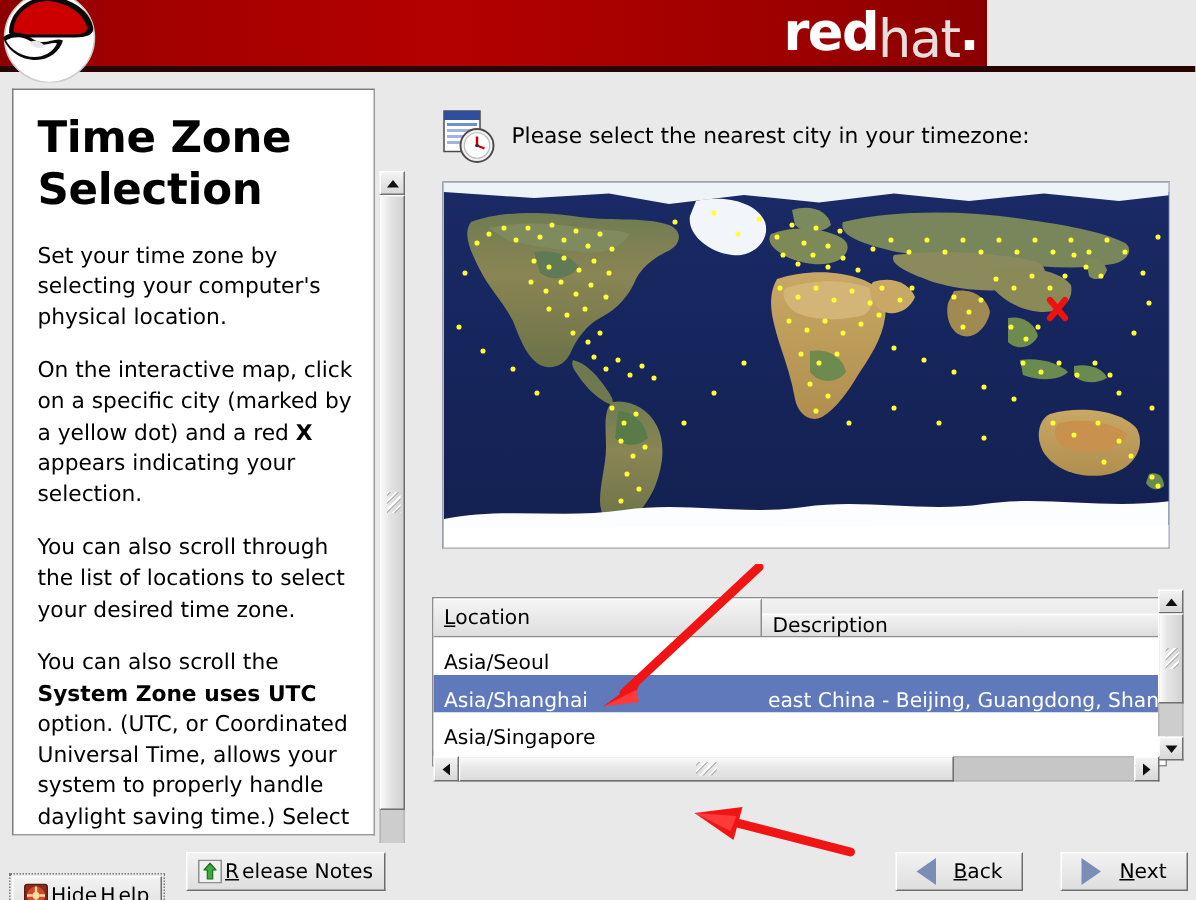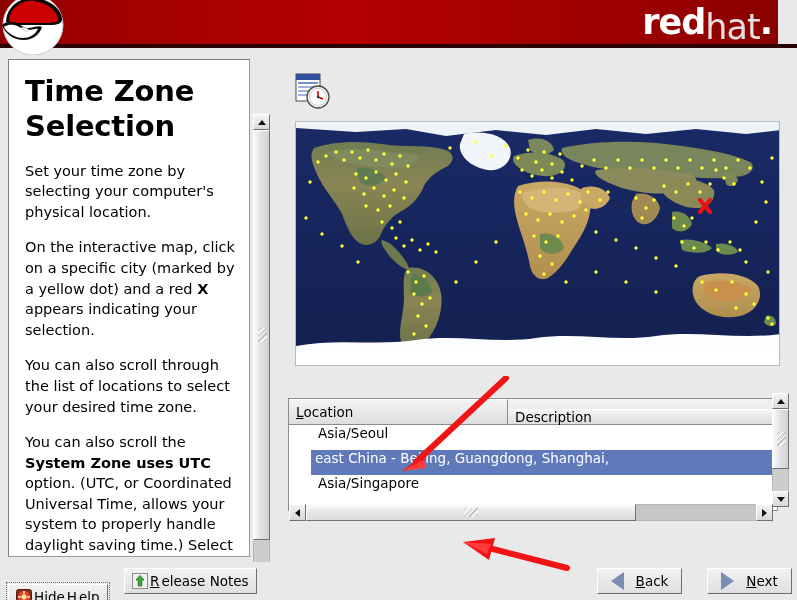--- a/index.html
+++ b/index.html
@@ -13,21 +13,21 @@
   }
   #app {
     position: relative;
     width: 797px; height: 600px;
     background: #e9e9e9;
   }
 
   
   .header {
     position: absolute; left: 0; top: 0;
-    width: 778px; height: 48px;
+    width: 658px; height: 48px;
     background: linear-gradient(to right, #8d0000 0%, #a00000 12%, #b40000 45%, #9c0000 82%, #8a0000 100%);
     overflow: visible;
   }
   .header-underline {
     position: absolute; left: 0; top: 44px;
     width: 797px; height: 4px;
     background: #2a0303;
   }
   .logo-wrap {
     position: absolute; left: 0; top: -6px;
@@ -180,25 +180,24 @@
     border-top: 1px solid #ffffff;
   }
   .list-head-cell:last-child { border-right: none; margin-top: 10px; }
   .hc-location { width: 219px; }
   .hc-desc { flex: 1; }
   .mn { text-decoration: underline; }
   .list-rows { position: relative; }
   .list-row {
     display: flex;
     height: 25px;
-    align-items: flex-start;
+    align-items: flex-end;
     font-size: 13.5px;
     color: #000;
     background: #ffffff;
-    margin-left: 22px;
   }
   .list-row.selected { background: #5f79ba; color: #ffffff; }
   .cell-loc { width: 219px; padding-left: 7px; white-space: nowrap; }
   .cell-desc { flex: 1; padding-left: 4px; white-space: nowrap; overflow: hidden; }
 
   .list-vsb {
     position: absolute; left: 772px; top: 393px;
     width: 17px; height: 114px;
   }
   .list-hsb {
@@ -361,20 +360,21 @@
           <rect x="3" y="14" width="20" height="2" fill="#9fb4e0"></rect>
           <rect x="3" y="18" width="20" height="2" fill="#9fb4e0"></rect>
           <rect x="3" y="22" width="14" height="2" fill="#9fb4e0"></rect>
           <circle cx="23" cy="25" r="11" fill="#f3f3f3" stroke="#4b4b4b" stroke-width="1.3"></circle>
           <circle cx="23" cy="25" r="8.5" fill="#fdfdfd" stroke="#bdbdbd" stroke-width="0.8"></circle>
           <line x1="23" y1="25" x2="23" y2="19" stroke="#cc0000" stroke-width="1.6"></line>
           <line x1="23" y1="25" x2="28" y2="27" stroke="#cc0000" stroke-width="1.6"></line>
           <circle cx="23" cy="25" r="1.2" fill="#333"></circle>
         </svg>
       </span>
+      <span class="prompt-text">Please select the nearest city in your timezone:</span>
     </div>
 
     <div class="map">
       <svg width="485" height="245" viewBox="0 0 485 245" preserveAspectRatio="none">
         <defs>
           <linearGradient id="oceanG" x1="0" y1="0" x2="0" y2="1">
             <stop offset="0%" stop-color="#1a2a66"></stop>
             <stop offset="45%" stop-color="#16255c"></stop>
             <stop offset="100%" stop-color="#13204f"></stop>
           </linearGradient>
@@ -602,20 +602,21 @@
         <div class="list-head-cell hc-desc">
           <span>Description</span>
         </div>
       </div>
       <div class="list-rows">
         <div class="list-row">
           <span class="cell-loc">Asia/Seoul</span>
           <span class="cell-desc"></span>
         </div>
         <div class="list-row selected">
+          <span class="cell-loc">Asia/Shanghai</span>
           <span class="cell-desc">east China - Beijing, Guangdong, Shanghai,</span>
         </div>
         <div class="list-row">
           <span class="cell-loc">Asia/Singapore</span>
           <span class="cell-desc"></span>
         </div>
       </div>
     </div>
 
     <div class="utc-row">

